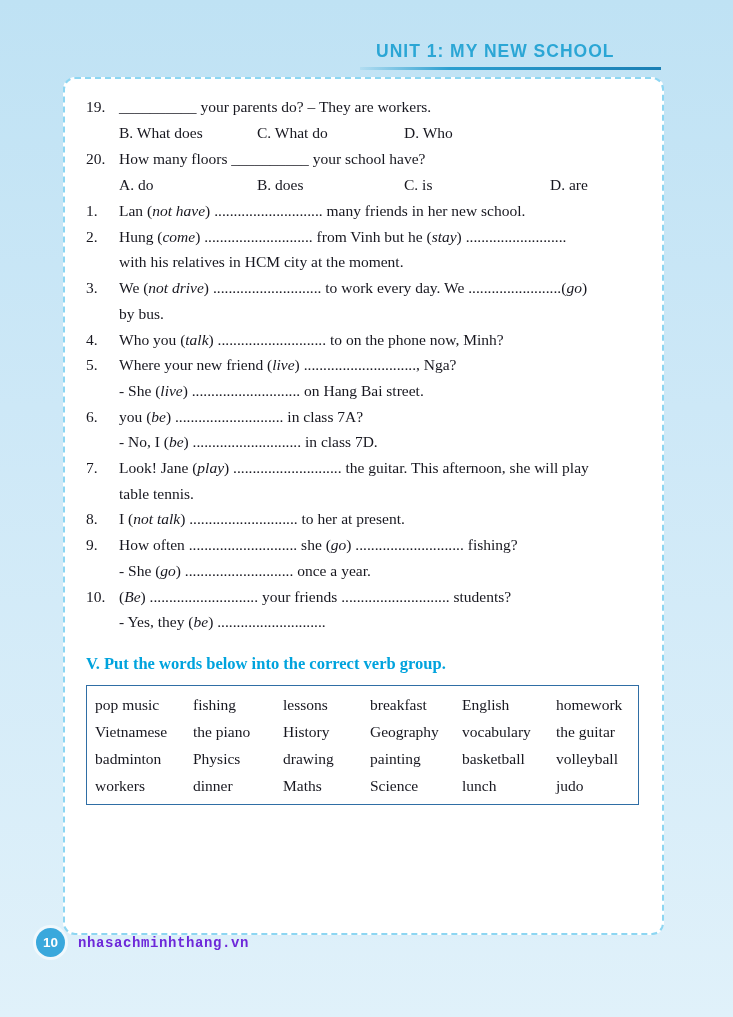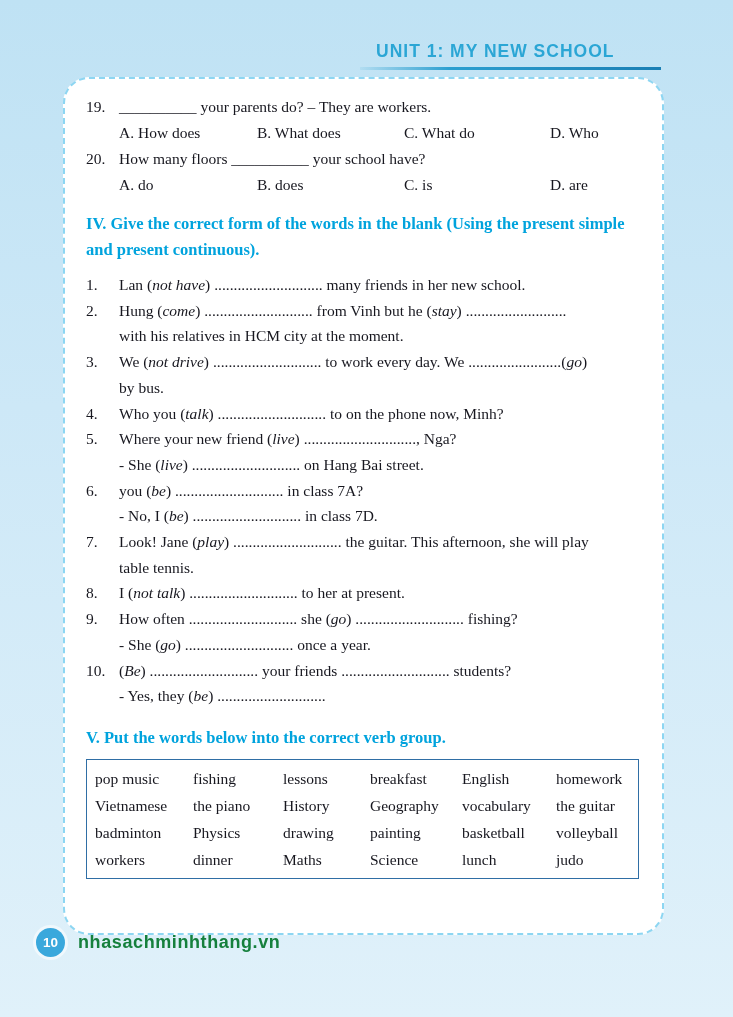--- a/index.html
+++ b/index.html
@@ -18,21 +18,21 @@
     color:#2ba6d5; white-space:nowrap;
   }
   .header-underline {
     position:absolute; top:67px; left:360px; width:301px; height:2.5px;
     background:linear-gradient(to right, rgba(43,166,213,0.1), #2b9fd0 30%, #1b7fb4);
   }
   .card {
     position:absolute; left:63px; top:77px; width:601px; height:858px;
     background:#ffffff;
     border:2px dashed #8dd6f2;
-    border-radius:26px;
+    border-radius:12px;
     padding:15px 20px 0 21px;
   }
   .ex-item { display:grid; grid-template-columns:33px 1fr; }
   .num { line-height:26px; font-size:15.5px; }
   .line { line-height:26px; font-size:15.5px; white-space:nowrap; }
   .opts {
     display:grid; grid-template-columns:138px 147px 146px auto;
     line-height:26px; font-size:15.5px;
   }
   #ex4 .num, #ex4 .line { line-height:25.7px; }
@@ -55,60 +55,58 @@
   }
   .page-num {
     width:29px; height:29px; border-radius:50%;
     background:#3aa8dc; color:#ffffff;
     font-family:"Liberation Sans","DejaVu Sans",sans-serif;
     font-size:13.5px; font-weight:700;
     display:flex; align-items:center; justify-content:center;
     box-shadow:0 0 0 3px rgba(255,255,255,0.55);
   }
   .site {
-    font-family:Liberation Sans, sans-serif;
-    font-size:18px; font-weight:700; color:#15803d; letter-spacing:0.6px;
+    font-family:Liberation Mono, monospace;
+    font-size:14px; font-weight:700; color:#6d28d9; letter-spacing:0.6px;
   }
   i { font-style:italic; }
 </style>
 </head>
 <body>
 
 <div class="header-title">UNIT 1: MY NEW SCHOOL</div>
 <div class="header-underline"></div>
 
 <div class="card">
   <div id="mcq">
       <div class="ex-item">
         <div class="num">19.</div>
         <div>
           <div class="line">__________ your parents do? – They are workers.</div>
           <div class="opts">
-            <span class="opt">A. How does</span>
             <span class="opt">B. What does</span>
             <span class="opt">C. What do</span>
             <span class="opt">D. Who</span>
           </div>
         </div>
       </div>
       <div class="ex-item">
         <div class="num">20.</div>
         <div>
           <div class="line">How many floors __________ your school have?</div>
           <div class="opts">
             <span class="opt">A. do</span>
             <span class="opt">B. does</span>
             <span class="opt">C. is</span>
             <span class="opt">D. are</span>
           </div>
         </div>
       </div>
     </div>
 
-  <div class="section-heading">IV. Give the correct form of the words in the blank (Using the present simple and present continuous).</div>
   <div id="ex4">
       <div class="ex-item">
         <div class="num">1.</div>
         <div>
           <div class="line"><span>Lan (</span><i>not have</i><span>) ............................ many friends in her new school.</span></div>
         </div>
       </div>
       <div class="ex-item">
         <div class="num">2.</div>
         <div>

